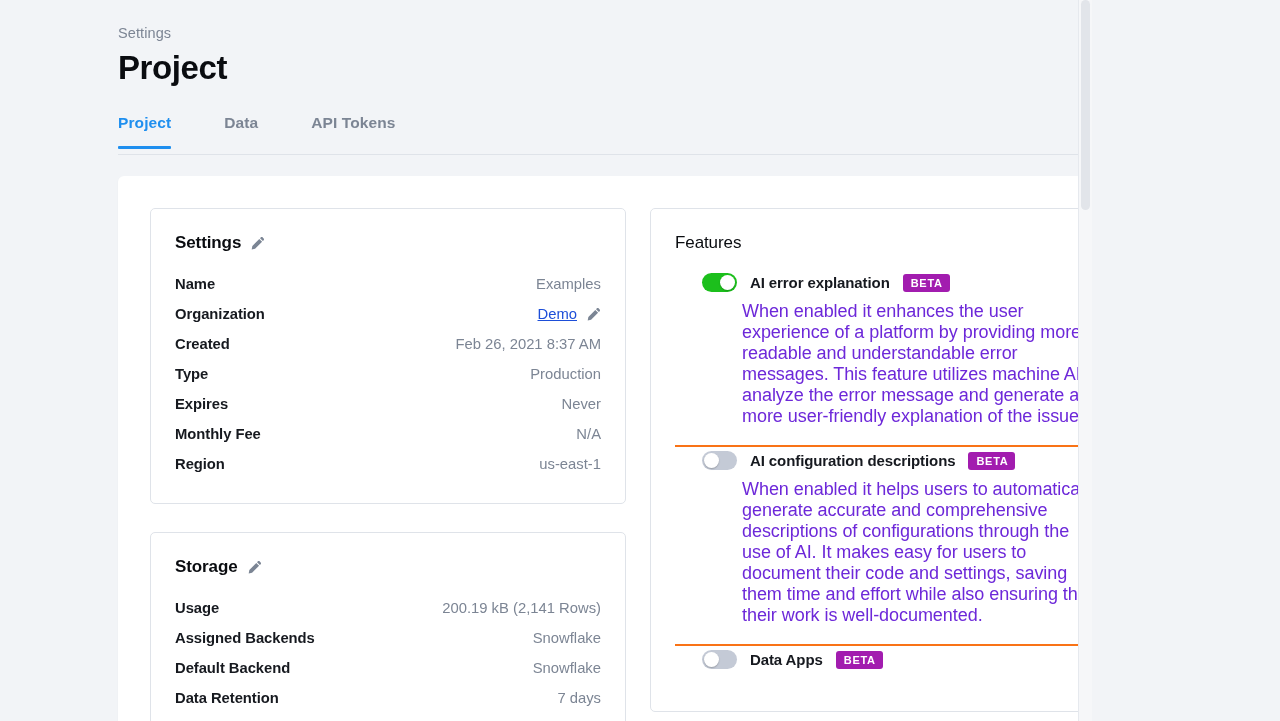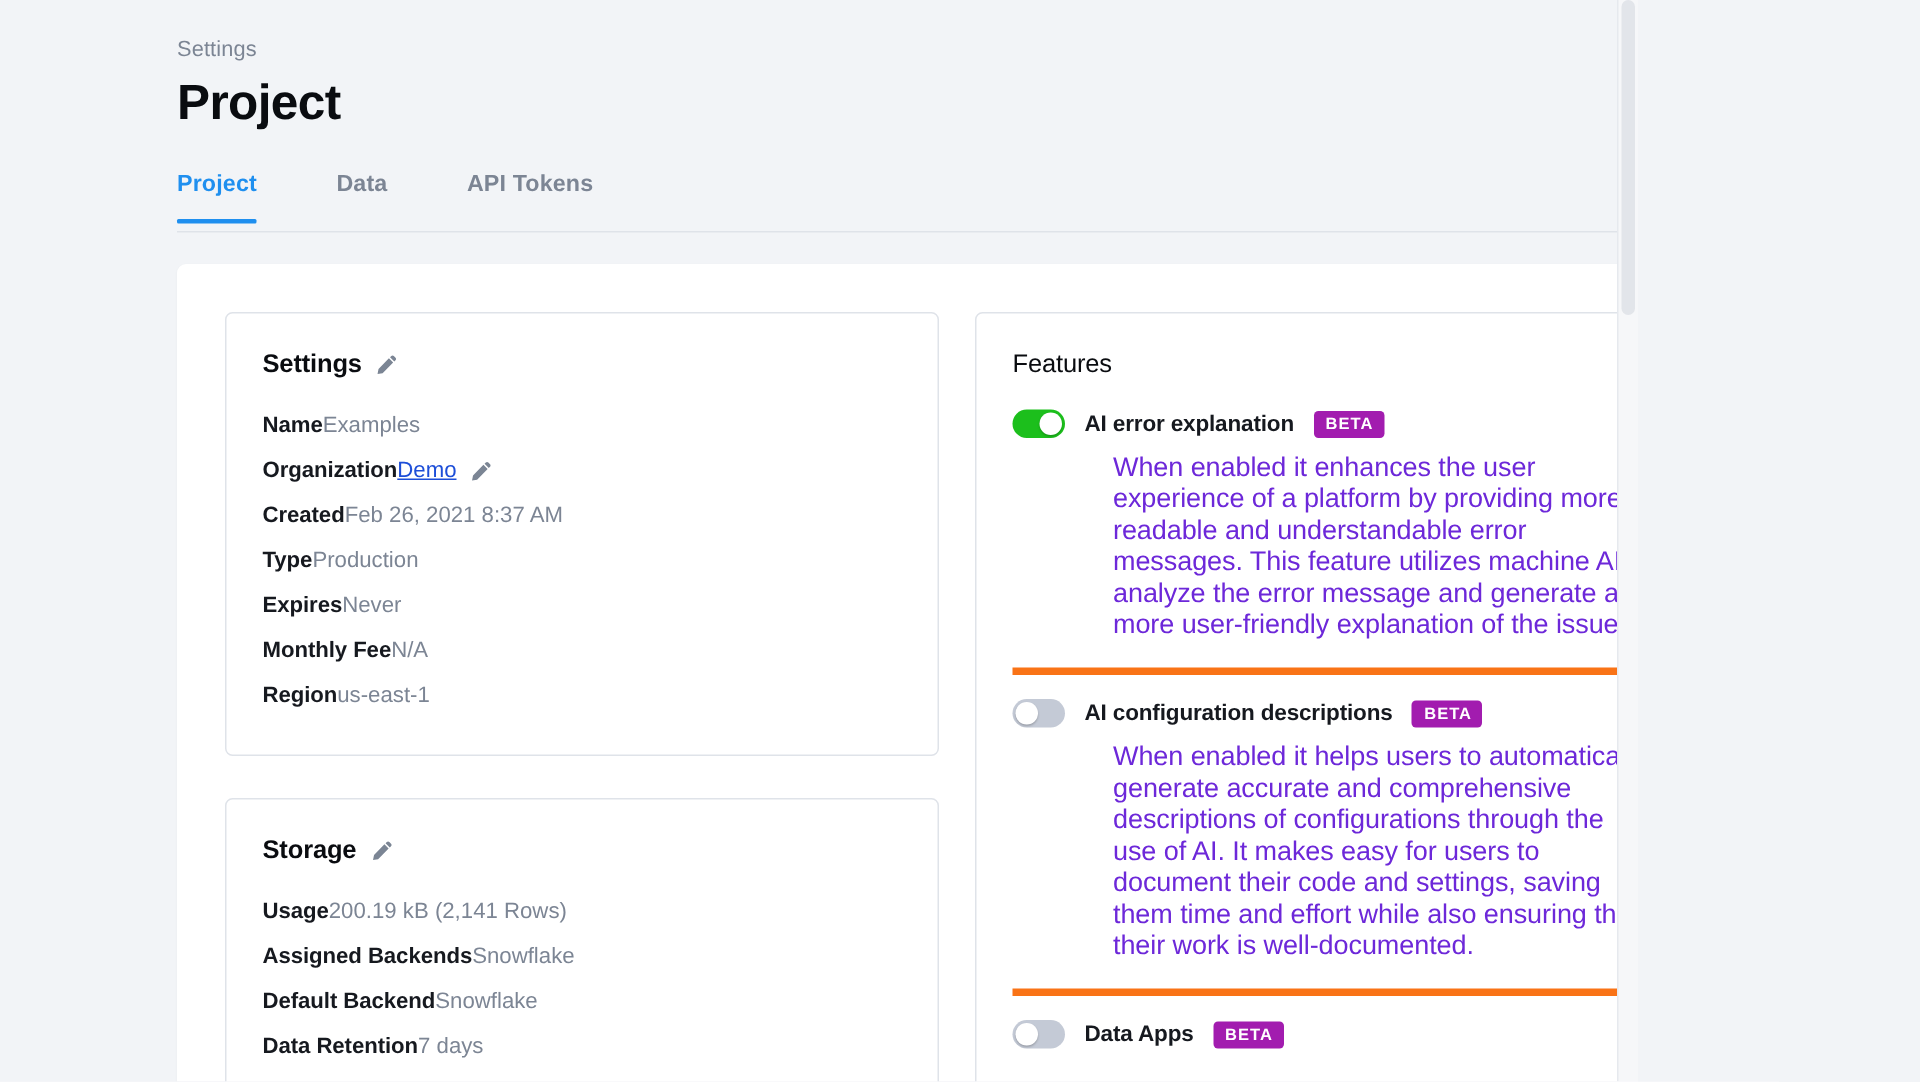--- a/index.html
+++ b/index.html
@@ -141,20 +141,21 @@
     line-height: 0;
     cursor: pointer;
     flex: none;
   }
   .pencil svg { display: block; width: 15px; height: 15px; }
 
   
   .row {
     display: flex;
     align-items: center;
+    justify-content: space-between;
     min-height: 30px;
     padding: 3px 0;
   }
   .row-label {
     font-size: 14.8px;
     font-weight: 700;
     color: #16191f;
     letter-spacing: -.05px;
     white-space: nowrap;
   }
@@ -179,27 +180,28 @@
     font-size: 17px;
     font-weight: 400;
     color: #0a0c10;
     letter-spacing: -.1px;
     margin-bottom: 20px;
   }
   .feature {
     padding-bottom: 18px;
   }
   .feature + .feature {
-    border-top: 5px solid #f97316;
-    padding-top: 16px;
+    border-top: 2px solid #f97316;
+    padding-top: 4px;
   }
   .feature-head {
     display: flex;
     align-items: center;
     gap: 13px;
+    margin-left: 27px;
   }
   .feature-name {
     font-size: 15px;
     font-weight: 700;
     color: #16191f;
     letter-spacing: -.1px;
     white-space: nowrap;
   }
   .badge {
     display: inline-block;

